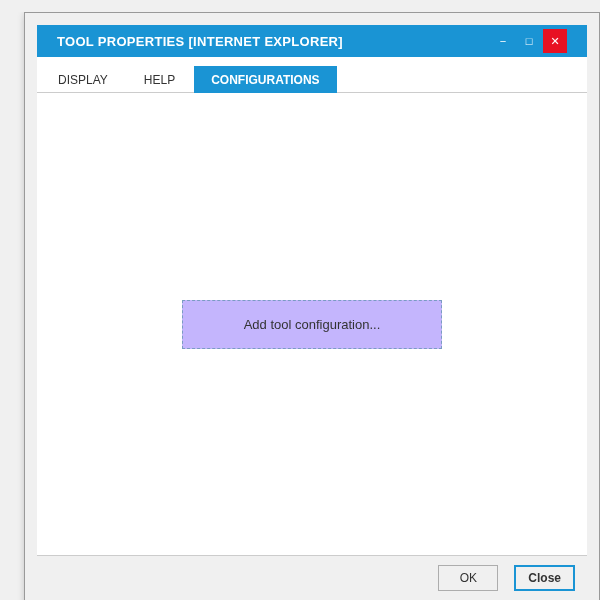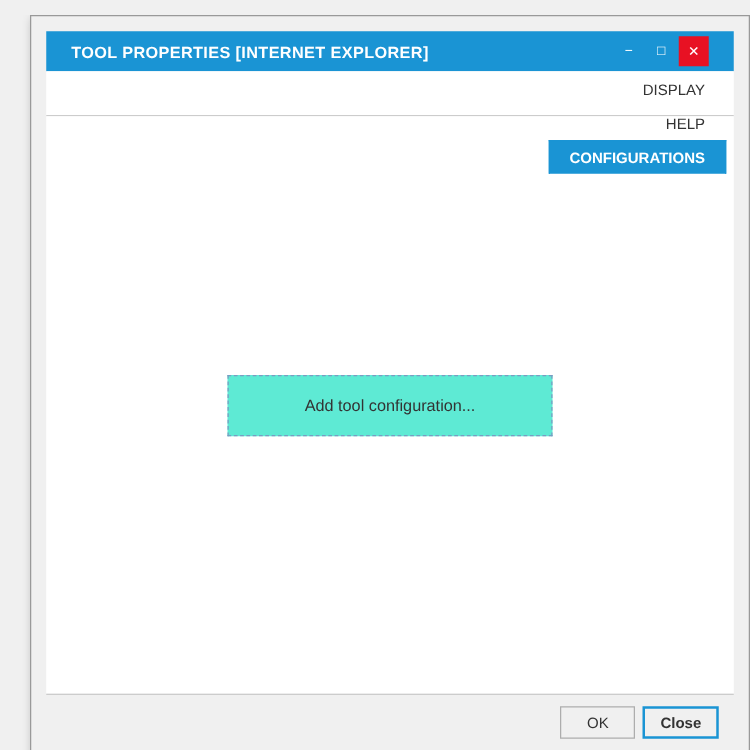--- a/index.html
+++ b/index.html
@@ -68,21 +68,20 @@
     }
 
     .tab-bar {
       background: white;
       border-bottom: 1px solid #ccc;
       display: flex;
       align-items: flex-end;
       padding: 0 4px;
       height: 36px;
       flex-shrink: 0;
-      flex-direction: column;
     }
 
     .tab {
       padding: 6px 16px;
       font-size: 12px;
       cursor: pointer;
       border: 1px solid transparent;
       border-bottom: none;
       margin-right: 2px;
       color: #333;
@@ -104,38 +103,38 @@
       flex: 1;
       background: white;
       display: flex;
       align-items: center;
       justify-content: center;
       padding: 20px;
     }
 
     .add-config-btn {
       border: 1px dashed #7a9cc2;
-      background: #5eead4;
+      background: #c4b5fd;
       padding: 16px 40px;
       font-size: 13px;
       color: #333;
       cursor: pointer;
       min-width: 260px;
       text-align: center;
     }
 
     .footer {
       background: #f0f0f0;
       border-top: 1px solid #ccc;
       height: 44px;
       display: flex;
       align-items: center;
       justify-content: flex-end;
       padding: 0 12px;
-      gap: 6px;
+      gap: 16px;
       flex-shrink: 0;
     }
 
     .footer-btn {
       min-width: 60px;
       height: 26px;
       border: 1px solid #adadad;
       background: #f0f0f0;
       font-size: 12px;
       cursor: pointer;

